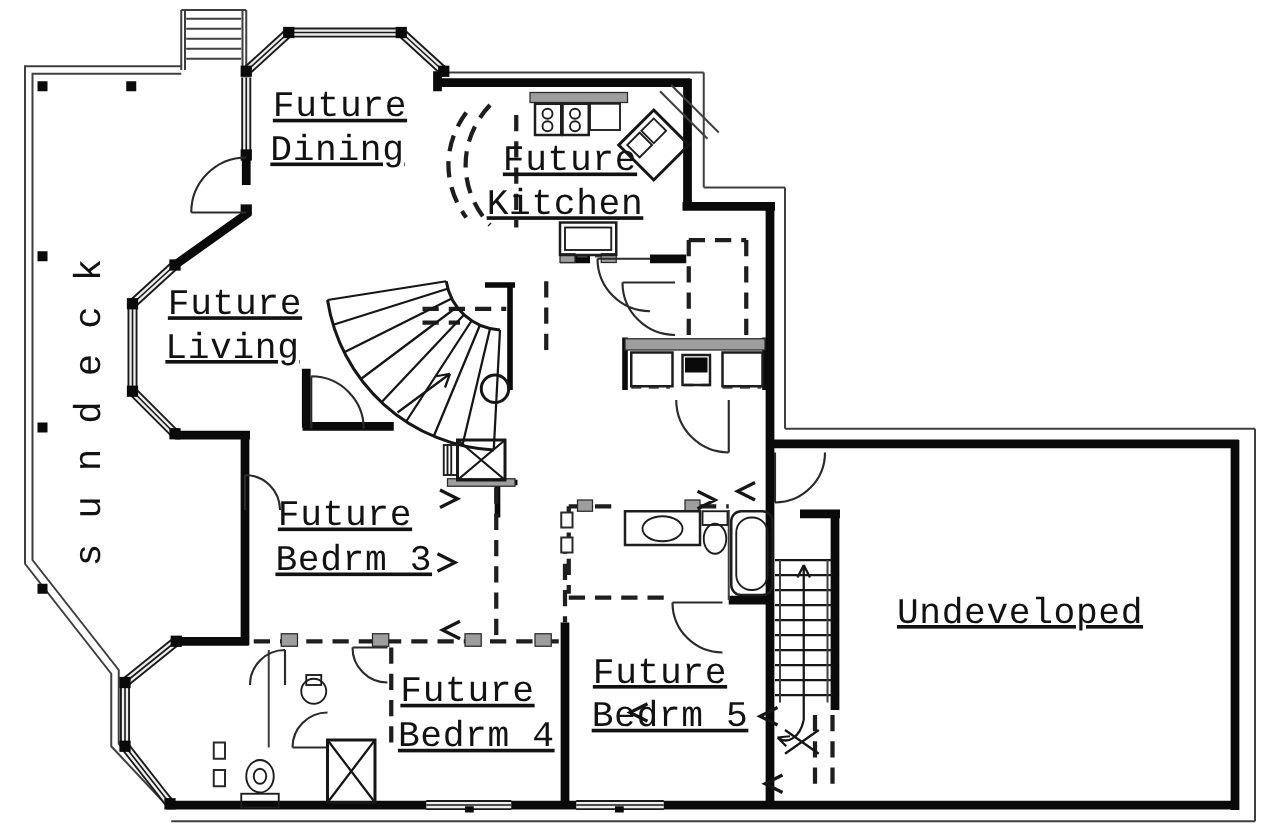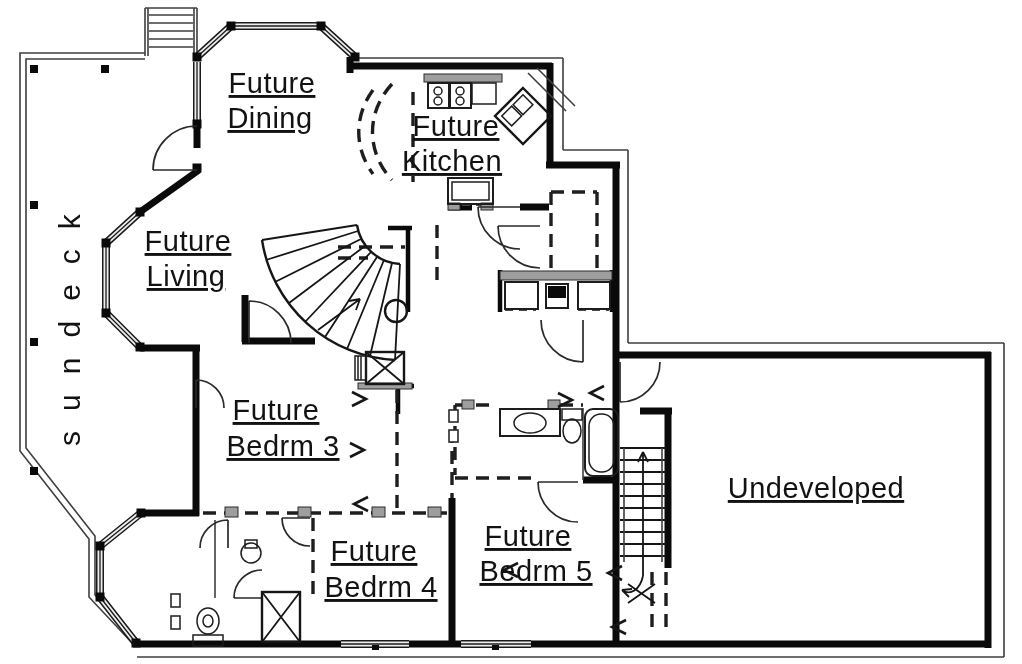--- a/index.html
+++ b/index.html
@@ -1,17 +1,17 @@
 <!DOCTYPE html>
 <html><head>
 <meta charset="utf-8">
 <style>
   html,body{margin:0;padding:0;background:#ffffff;}
   .plan-wrap{position:relative;width:1022px;height:664px;background:#ffffff;overflow:hidden;
-             font-family:Liberation Sans, sans-serif;}
+             font-family:Liberation Mono, monospace;}
   svg{display:block}
   .w7{stroke:#0a0a0a;stroke-width:7;fill:none;stroke-linecap:butt}
   .w4{stroke:#0a0a0a;stroke-width:4.5;fill:none}
   .thin{stroke:#3f3f3f;stroke-width:1.6;fill:none}
   .med{stroke:#161616;stroke-width:2.4;fill:none}
   .med2{stroke:#161616;stroke-width:1.8;fill:none}
   .dash{stroke:#1e1e1e;stroke-width:3.4;fill:none;stroke-dasharray:13 8}
   .dash2{stroke:#4a4a4a;stroke-width:2;fill:none;stroke-dasharray:8 6}
   .arc{stroke:#2a2a2a;stroke-width:1.7;fill:none}
   .win-base{stroke:#1a1a1a;stroke-width:8;fill:none}

